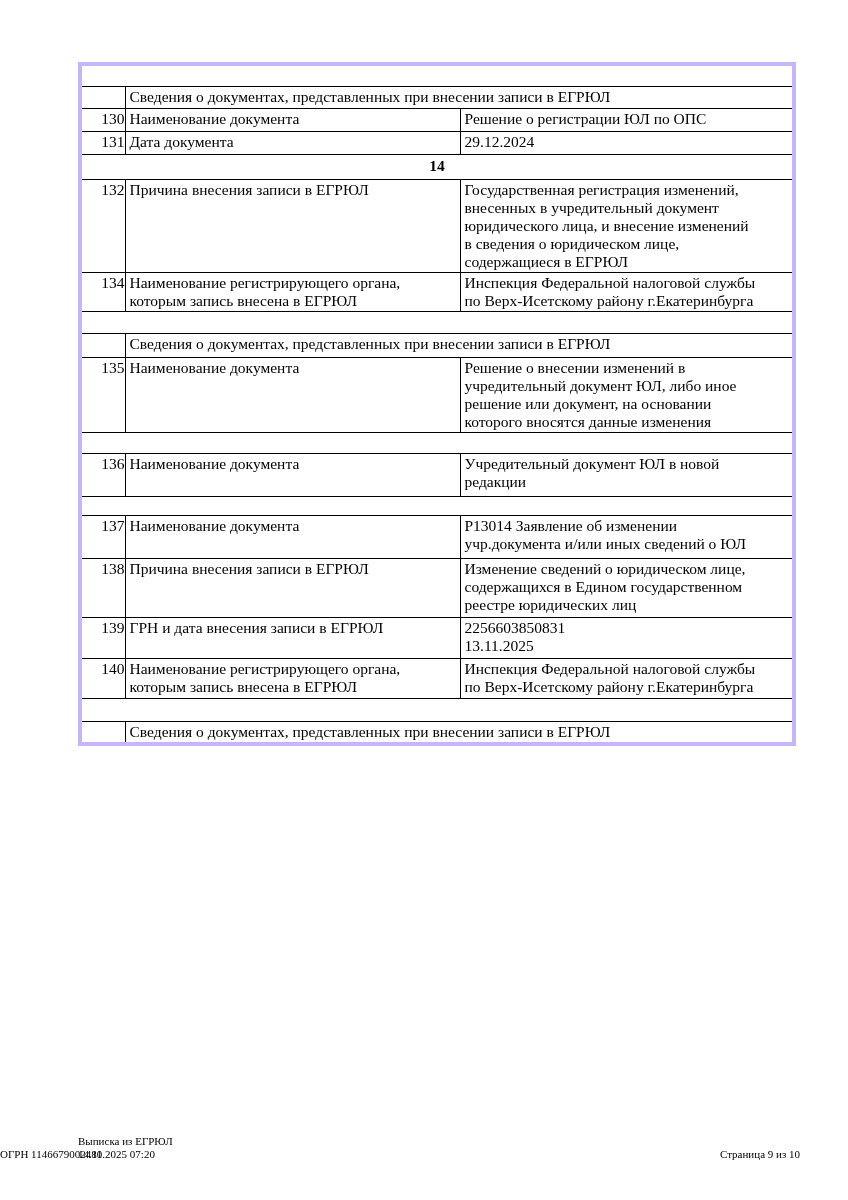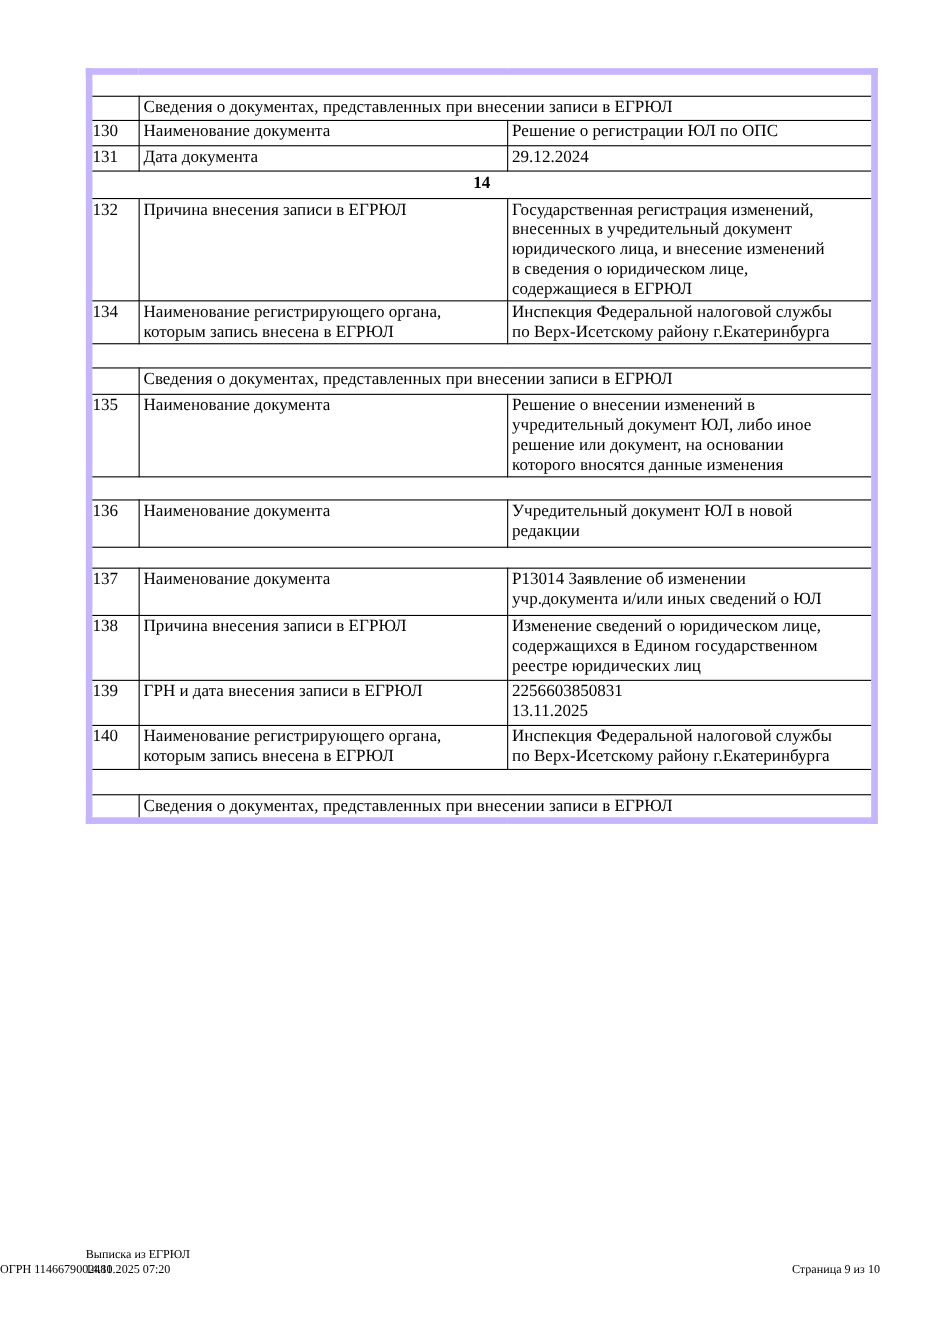--- a/index.html
+++ b/index.html
@@ -13,32 +13,32 @@
     color: #000000;
     overflow: hidden;
   }
   table.egrul {
     position: absolute;
     left: 78px;
     top: 62px;
     width: 714px;
     border-collapse: collapse;
     table-layout: fixed;
-    border: 6px solid #c4b5fd;
+    border: 4px solid #c4b5fd;
     font-size: 15.5px;
     line-height: 18px;
   }
   table.egrul td {
     border: 1px solid #000000;
     vertical-align: top;
     padding: 1px 3px 1px 4px;
     overflow: hidden;
   }
   table.egrul td.num {
-    text-align: left;
+    text-align: right;
     padding: 1px 0;
   }
   table.egrul td.label,
   table.egrul td.value {
     white-space: pre-line;
   }
   table.egrul td.section {
     text-align: center;
     font-weight: bold;
     vertical-align: middle;

